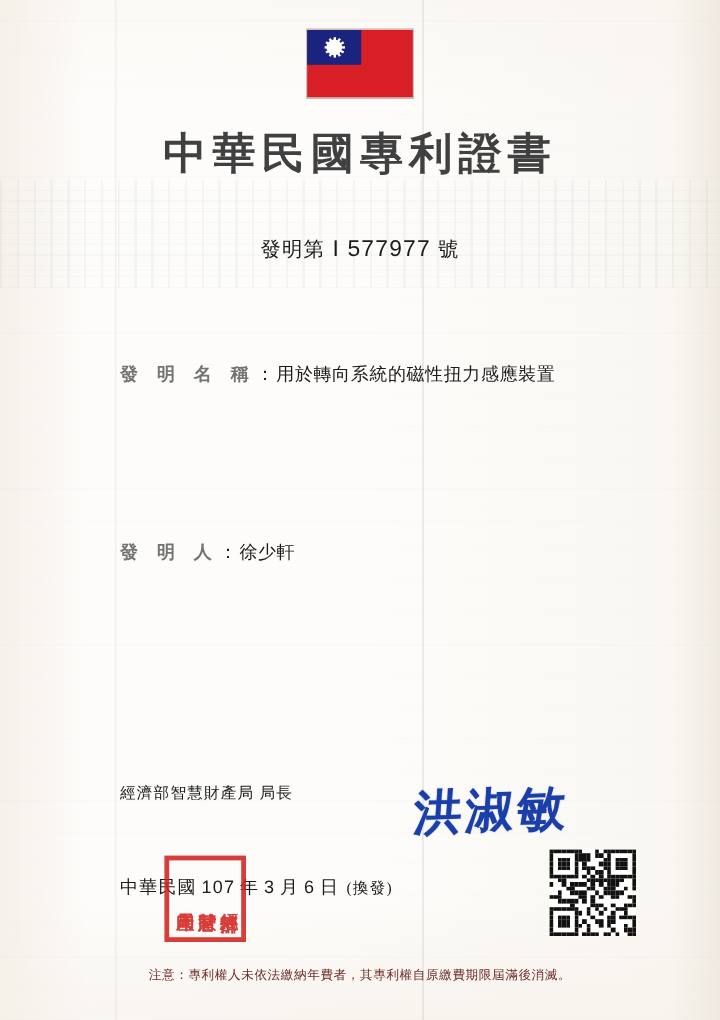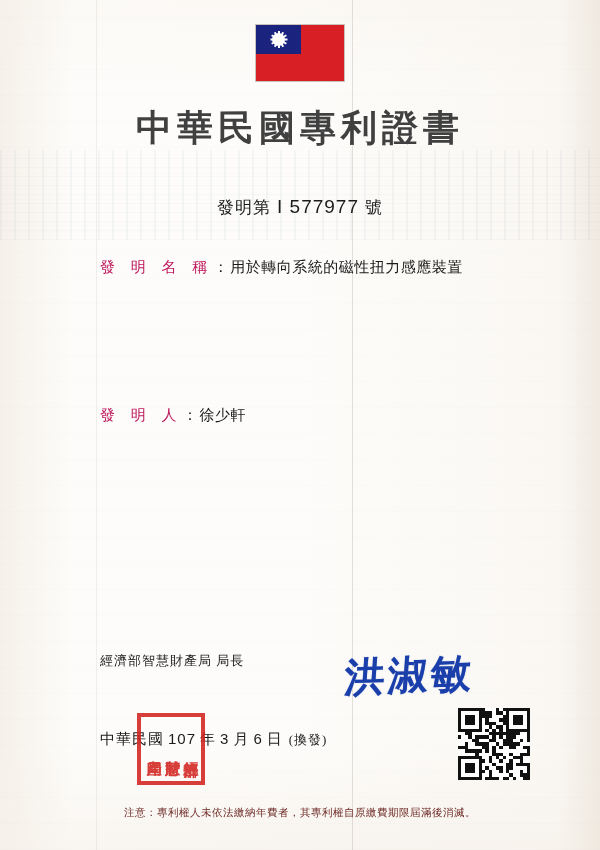--- a/index.html
+++ b/index.html
@@ -138,26 +138,28 @@
     position: absolute;
     left: 100px;
     right: 60px;
     font-size: 15px;
     color: #1b1b1b;
     white-space: nowrap;
   }
   .field .lbl {
     display: inline-block;
     letter-spacing: 6px;
-    color: #be185d;
+    color: #737373;
+    font-weight: bold;
   }
   .field .val {
     display: inline-block;
     margin-left: 2px;
     letter-spacing: 0.5px;
+    margin-top: 45px;
   }
   .row-name   { top: 258px; }
   .row-owner  { top: 338px; }
   .row-inventor { top: 406px; }
 
   .row-term {
     position: absolute;
     left: 100px;
     top: 508px;
     font-size: 15px;

